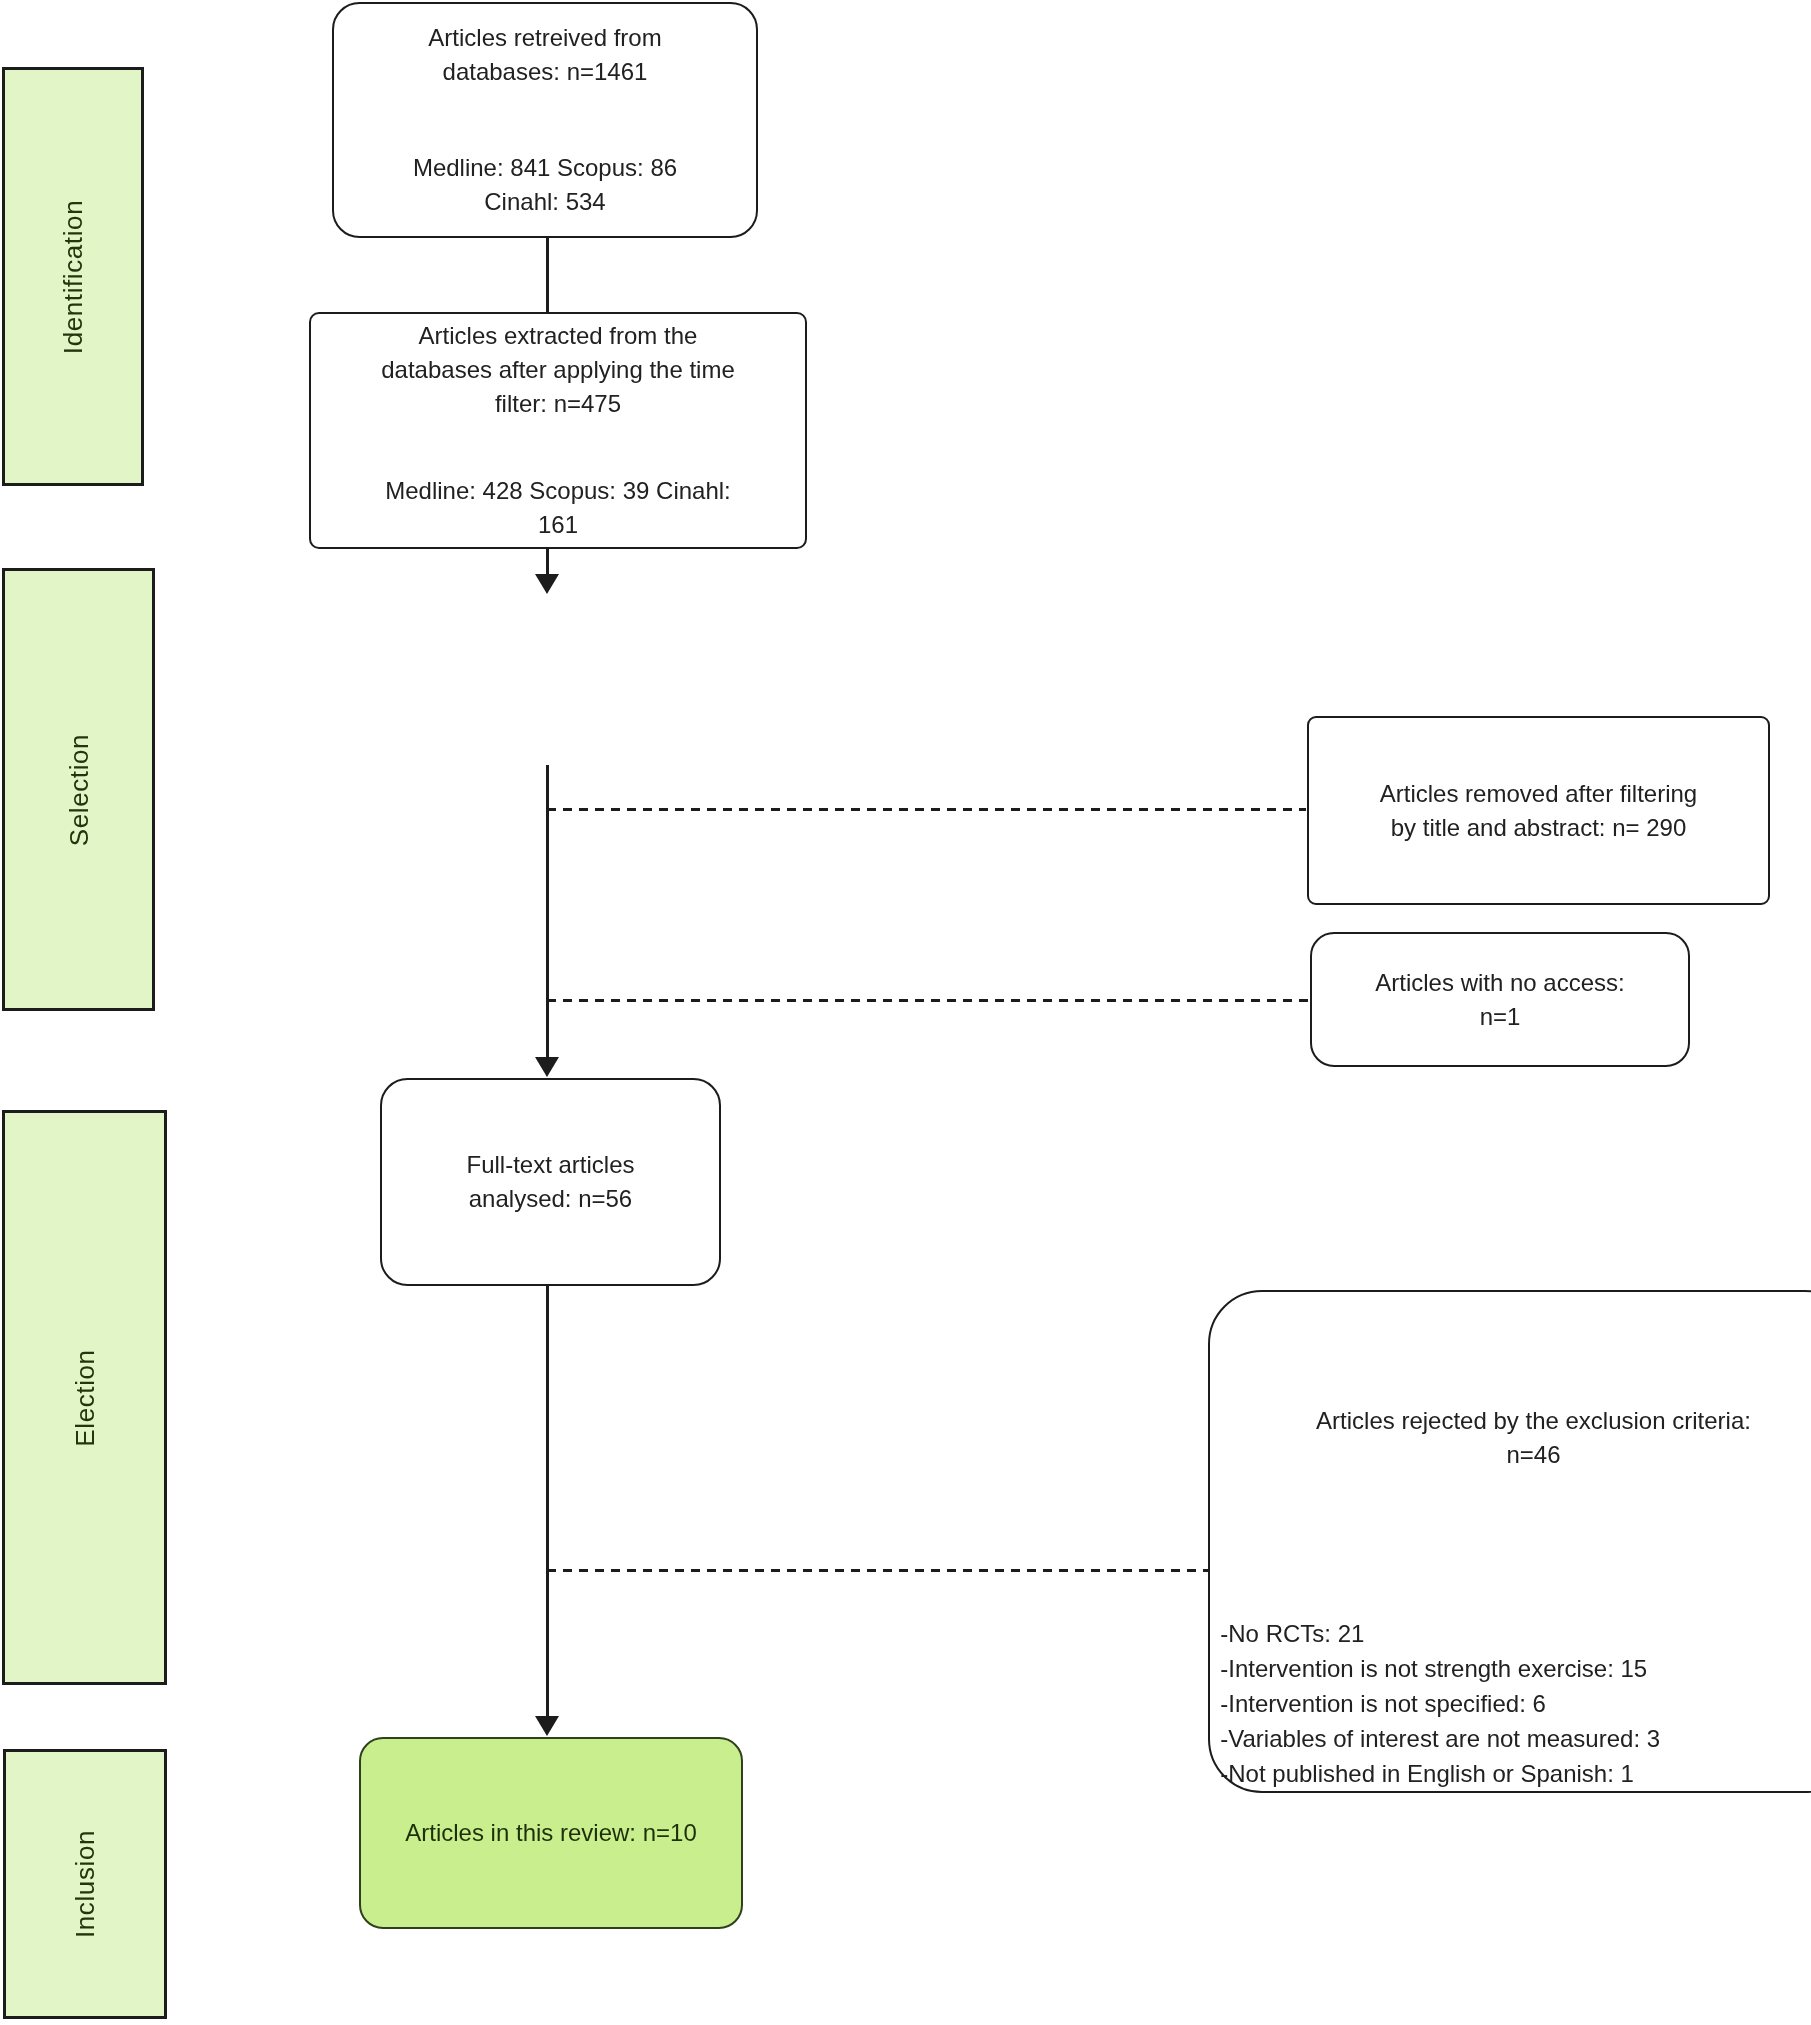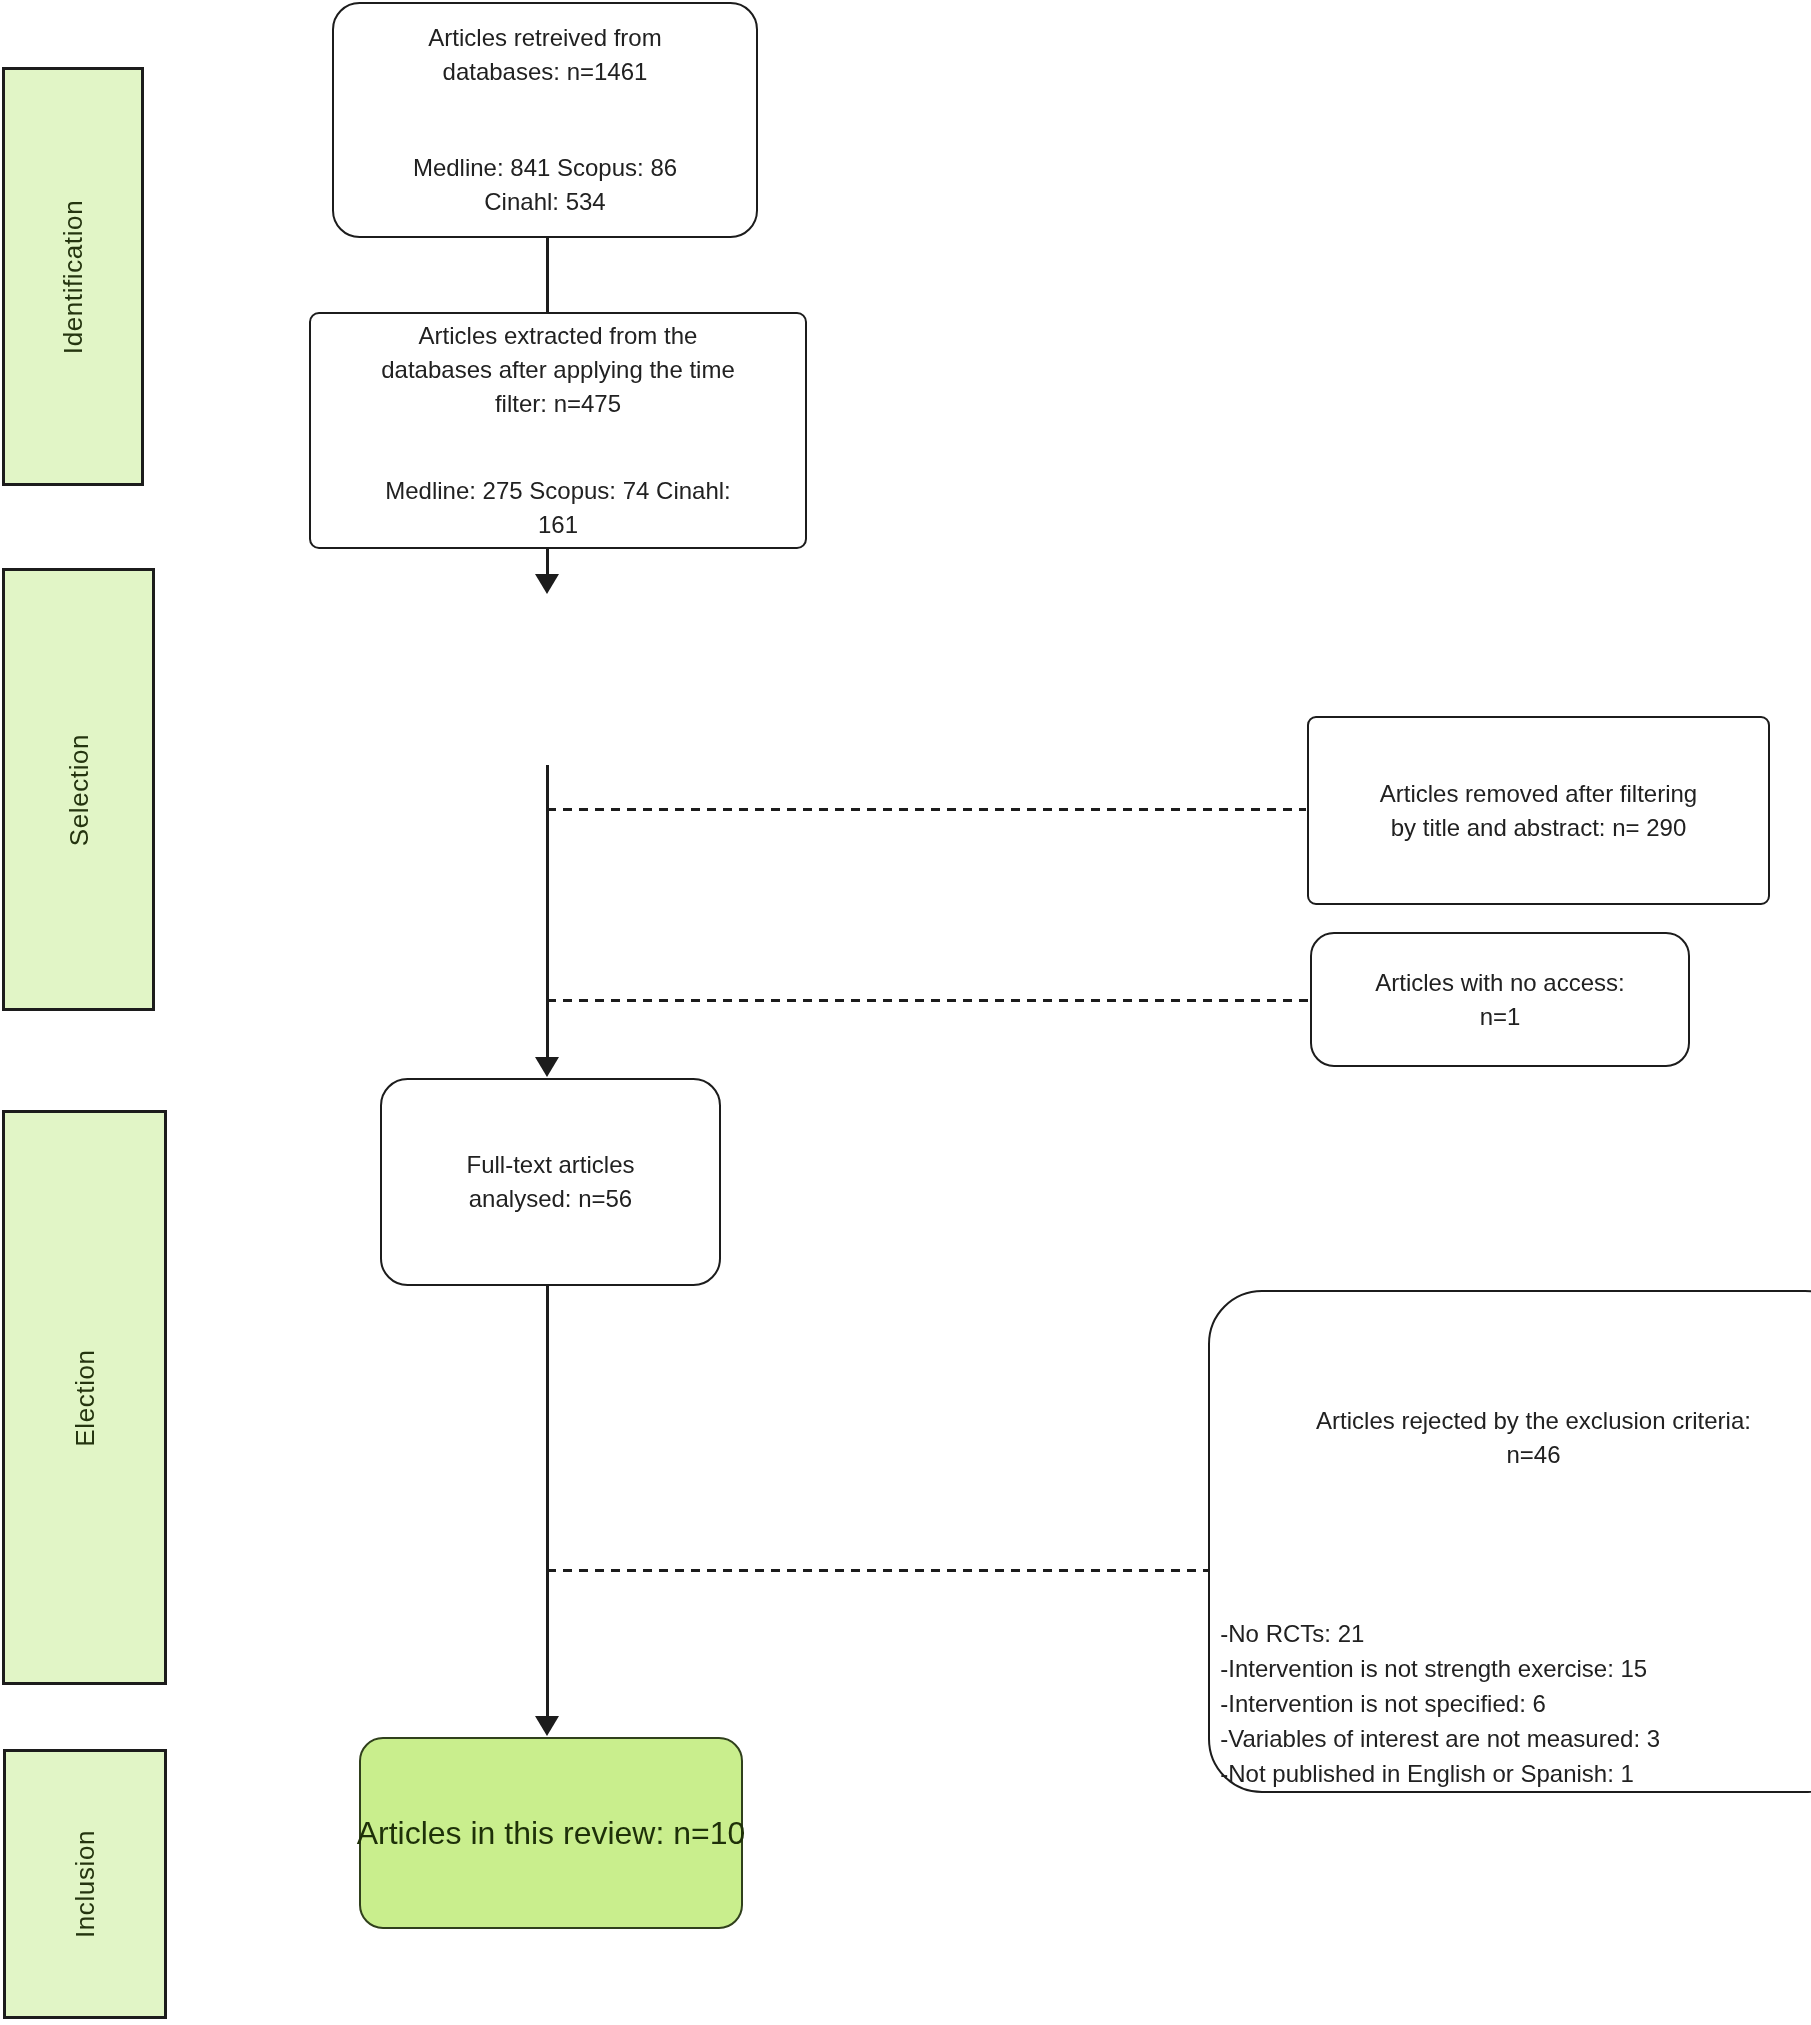--- a/index.html
+++ b/index.html
@@ -39,21 +39,21 @@
     text-align: center;
     font-size: 24px; line-height: 34px;
   }
   .fbox .para { display: block; }
   .fbox .tline { white-space: nowrap; }
 
   .final {
     background: var(--final-fill, #c9ee8d);
     border-color: var(--final-border, #30401c);
     color: var(--final-text, #1e3009);
-    font-size: 32px;
+    font-size: 24px;
   }
 
   
   #box-rejected {
     justify-content: flex-start;
     padding: 112px 10.3px 0 10.3px;
     border-radius: 54px;
   }
   #box-rejected .reasons {
     margin-top: 40px;
@@ -109,21 +109,21 @@
     </div>
   </div>
 
   <div class="fbox" style="left:309px; top:312px; width:498px; height:237px; border-radius:10px; gap:53px;">
     <div class="para">
       <div class="tline">Articles extracted from the</div>
       <div class="tline">databases after applying the time</div>
       <div class="tline">filter: n=475</div>
     </div>
     <div class="para">
-      <div class="tline">Medline: 275 Scopus: 74 Cinahl:</div>
+      <div class="tline">Medline: 428 Scopus: 39 Cinahl:</div>
       <div class="tline">161</div>
     </div>
   </div>
 
 
   <div class="fbox" style="left:380px; top:1078px; width:341px; height:208px; border-radius:27.5px;">
     <div class="para">
       <div class="tline">Full-text articles</div>
       <div class="tline">analysed: n=56</div>
     </div>

